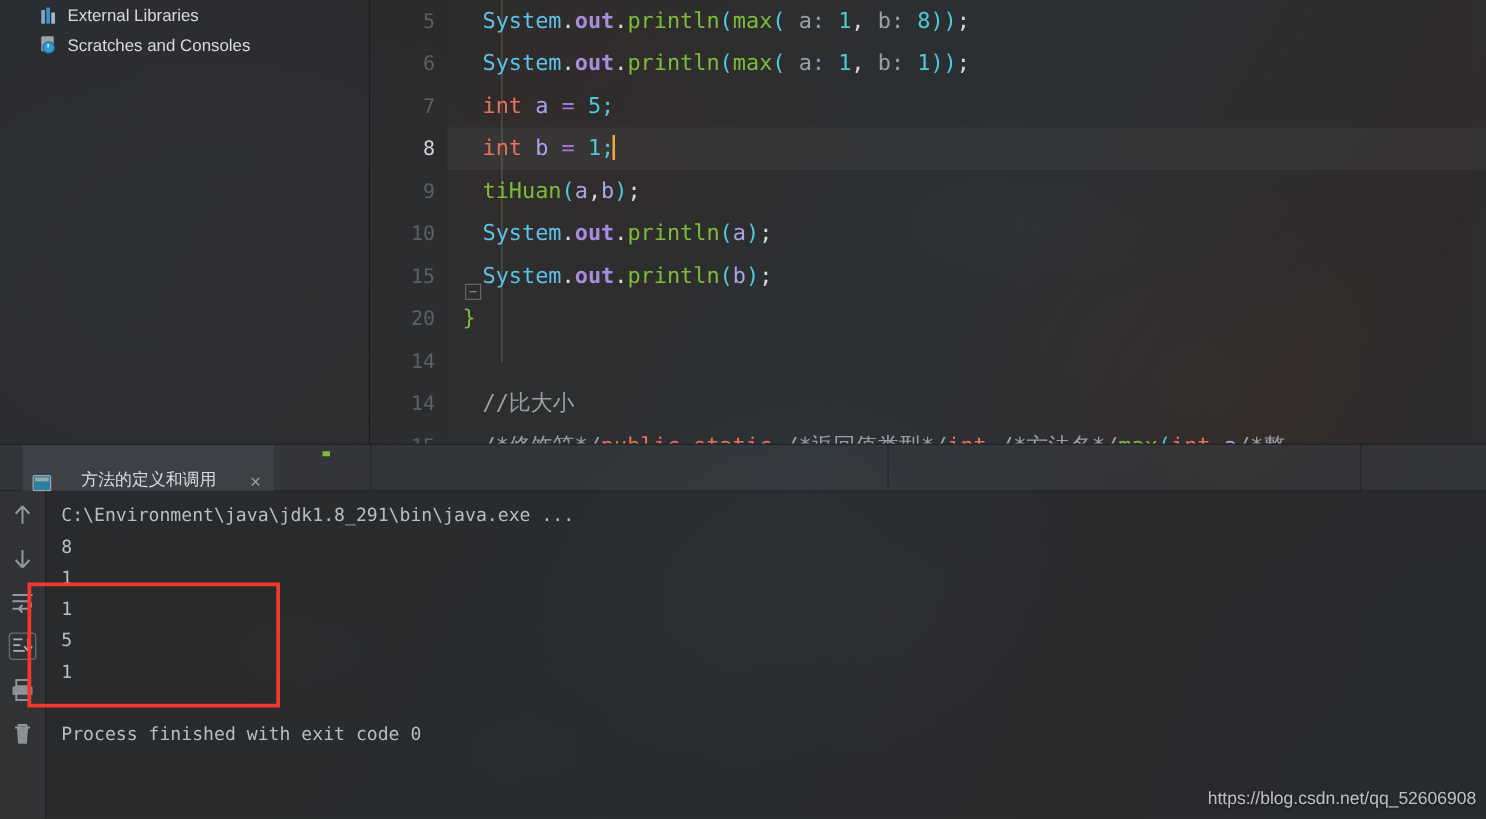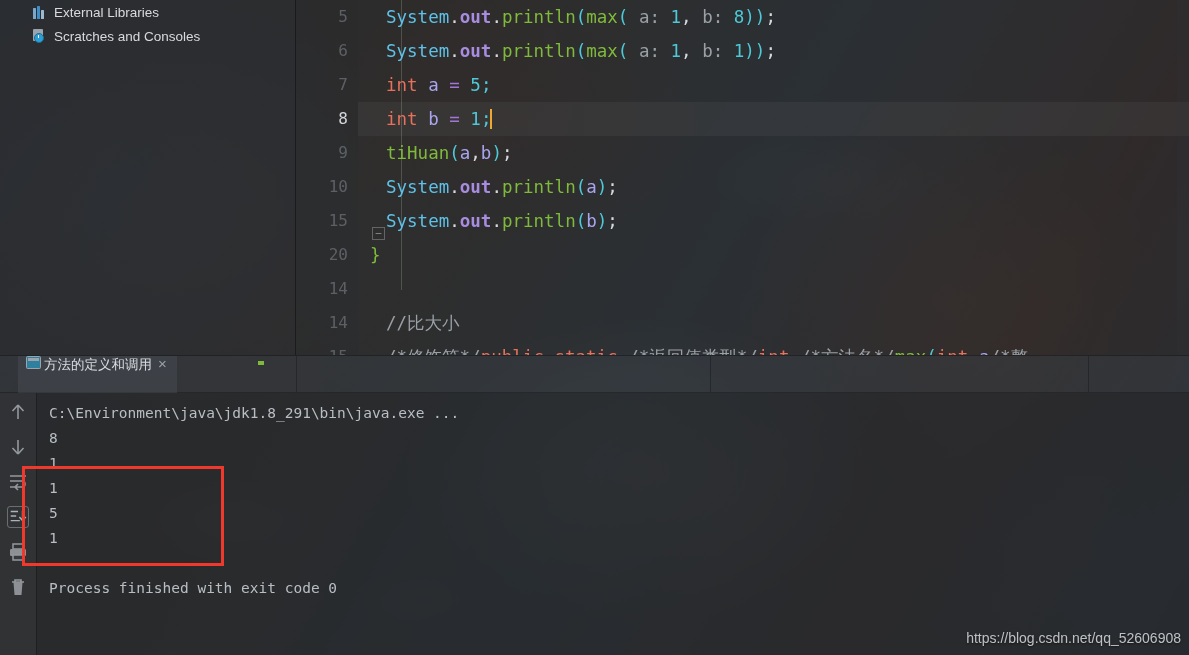--- a/index.html
+++ b/index.html
@@ -162,21 +162,21 @@
     border-bottom: 1px solid rgba(25,28,31,.55);
   }
   .mid-strip .vdiv {
     position: absolute; top: 0; width: 1px; height: 100%;
     background: rgba(25,28,31,.55);
   }
   .run-tab {
     position: absolute;
     left: 18px; top: 0;
     height: 37px;
-    display: flex; align-items: flex-start; gap: 3px;
+    display: flex; align-items: flex-end; gap: 24px;
     padding: 0 10px 0 8px;
     background: rgba(78,86,93,.40);
     color: #d9dce0;
     font-size: 13.5px;
     white-space: nowrap;
   }
   .ico-console {
     width: 15px; height: 13px; flex: none;
     border: 1.5px solid #9aa4ad; border-radius: 1.5px;
     background: #2f7f9e;

